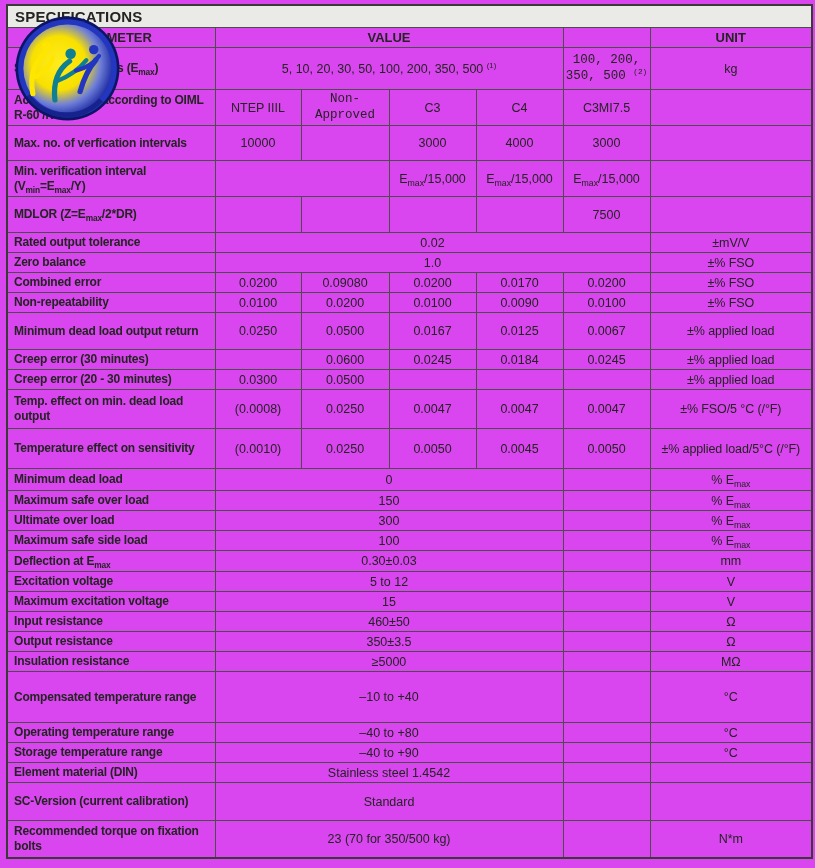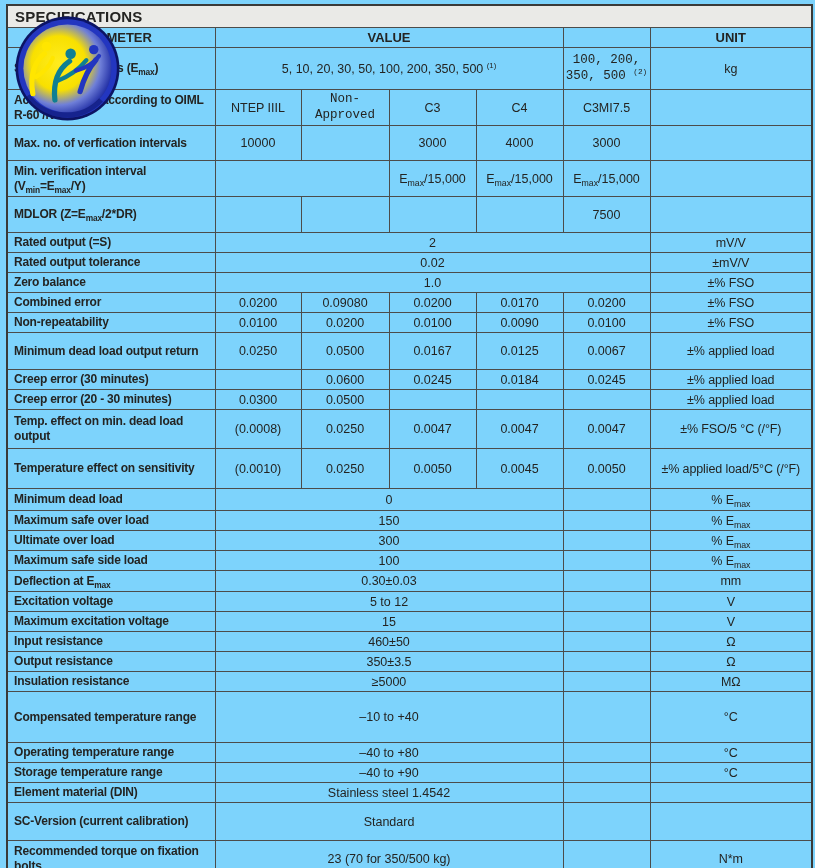--- a/index.html
+++ b/index.html
@@ -1,16 +1,16 @@
 <!DOCTYPE html>
 <html><head>
 <meta charset="utf-8">
 <style>
   html,body{margin:0;padding:0;background:#ffffff;}
-  #screen{position:relative;width:815px;height:868px;background:#7dd3fc;overflow:hidden;
+  #screen{position:relative;width:815px;height:868px;background:#d946ef;overflow:hidden;
           font-family:"Liberation Sans","DejaVu Sans",sans-serif;color:#242422;}
   table.spec{position:absolute;left:6px;top:4px;width:805px;border-collapse:collapse;
              table-layout:fixed;border:2px solid #3a3a38;}
   td{border:1.5px solid #4c4c4a;font-size:12.5px;text-align:center;vertical-align:middle;
      padding:1px 2px;overflow:hidden;white-space:nowrap;}
   td.ttl{background:#eaeae7;text-align:left;font-weight:bold;font-size:15px;
          padding:2px 7px;letter-spacing:0.2px;white-space:nowrap;}
   td.hdr{font-weight:bold;font-size:13px;}
   td.lbl{text-align:left;font-weight:bold;font-size:12px;letter-spacing:-0.2px;
          padding:2px 4px 2px 6px;line-height:1.25;white-space:normal;}
@@ -87,25 +87,20 @@
     <tr style="height:36px">
       <td class="lbl">MDLOR (Z=E<sub>max</sub>/2*DR)</td>
       <td></td>
       <td></td>
       <td></td>
       <td></td>
       <td>7500</td>
       <td class="unit"></td>
     </tr>
 
-    <tr style="height:20px">
-      <td class="lbl">Rated output (=S)</td>
-      <td colspan="5">2</td>
-      <td class="unit">mV/V</td>
-    </tr>
 
     <tr style="height:20px">
       <td class="lbl">Rated output tolerance</td>
       <td colspan="5">0.02</td>
       <td class="unit">±mV/V</td>
     </tr>
 
     <tr style="height:19px">
       <td class="lbl">Zero balance</td>
       <td colspan="5">1.0</td>

